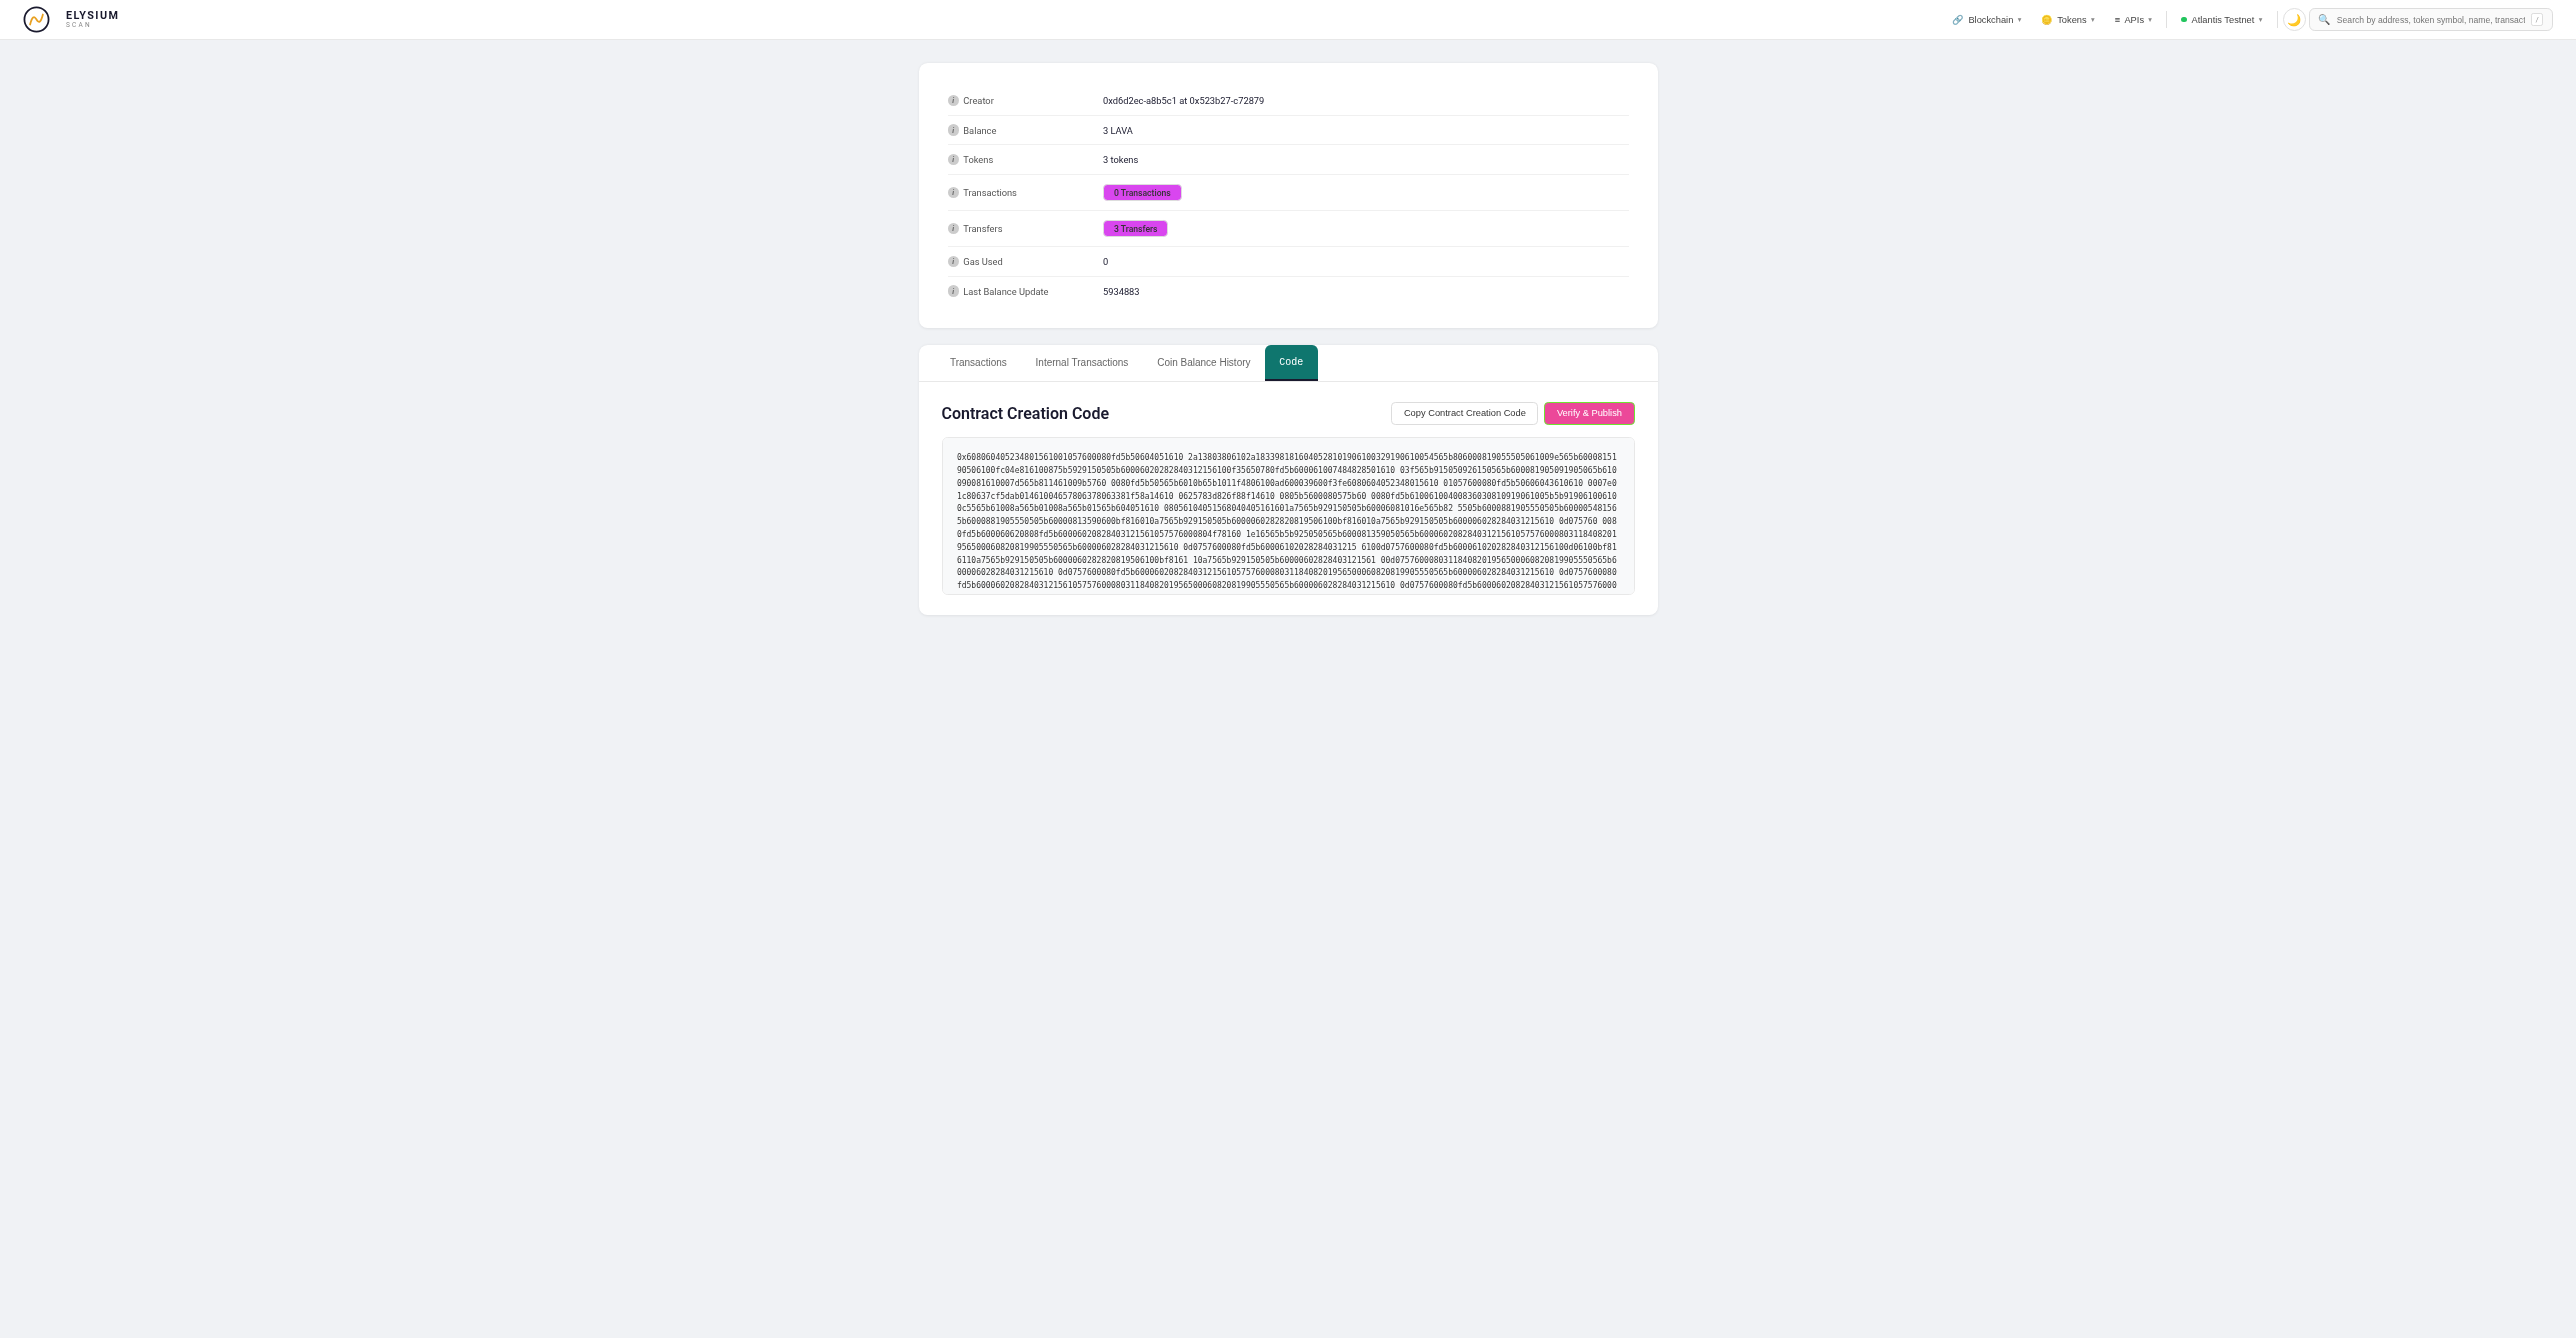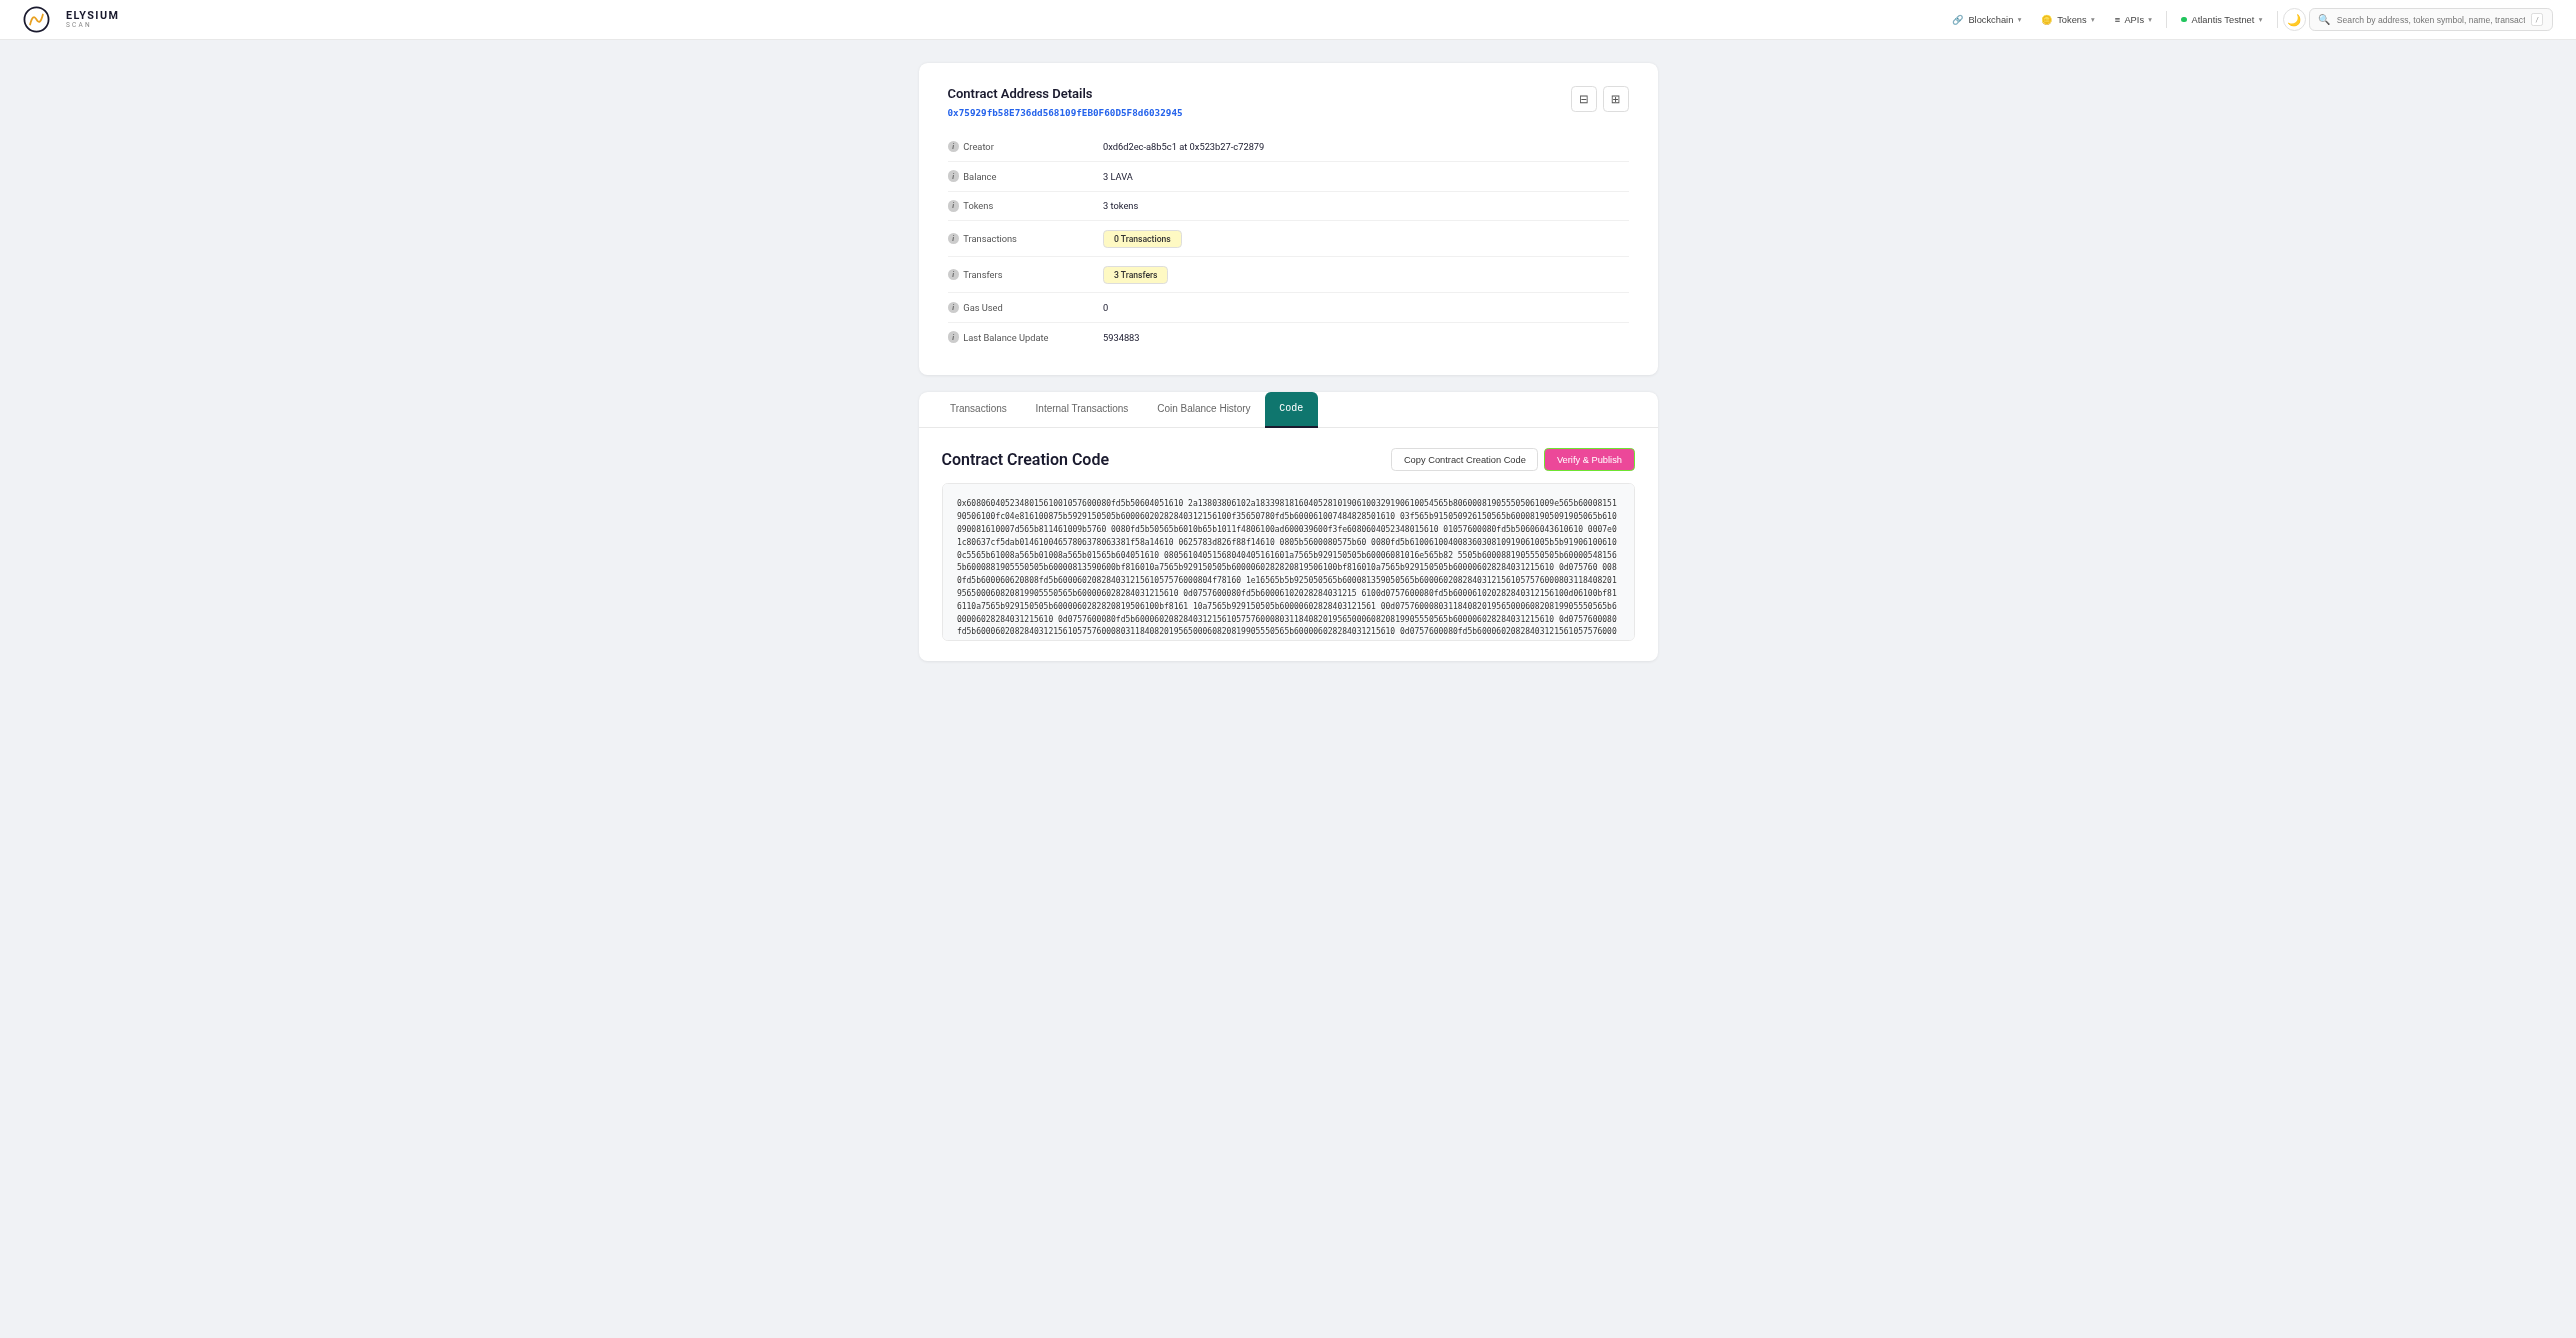--- a/index.html
+++ b/index.html
@@ -195,21 +195,21 @@
     }
     .badge {
       display: inline-flex;
       align-items: center;
       padding: 2.9px 10px;
       border-radius: 4.3px;
       border: 0.7px solid #ddd;
       font-size: 8.6px;
       font-weight: 500;
       color: #333;
-      background: #fef9c3;
+      background: #d946ef;
       cursor: pointer;
     }
 
     
     .tabs-card {
       background: #fff;
       border-radius: 8.6px;
       box-shadow: 0 0.7px 2.9px rgba(0,0,0,0.07);
       overflow: hidden;
     }
@@ -338,30 +338,20 @@
       <span>🔍</span>
       <input type="text" placeholder="Search by address, token symbol, name, transaction hash, or block number" style="">
       <span class="search-slash">/</span>
     </div>
   </div>
 </nav>
 
 <div class="main-content">
 
   <div class="card">
-    <div class="card-header">
-      <div>
-        <div class="card-title">Contract Address Details</div>
-        <div class="card-address">0x75929fb58E736dd568109fEB0F60D5F8d6032945</div>
-      </div>
-      <div class="card-actions">
-        <button class="icon-btn">⊟</button>
-        <button class="icon-btn">⊞</button>
-      </div>
-    </div>
 
     <div class="detail-row">
       <div class="detail-label">
         <div class="info-icon">i</div>
         <span>Creator</span>
       </div>
       <div class="detail-value">0xd6d2ec-a8b5c1 at 0x523b27-c72879</div>
     </div>
 
     <div class="detail-row">

